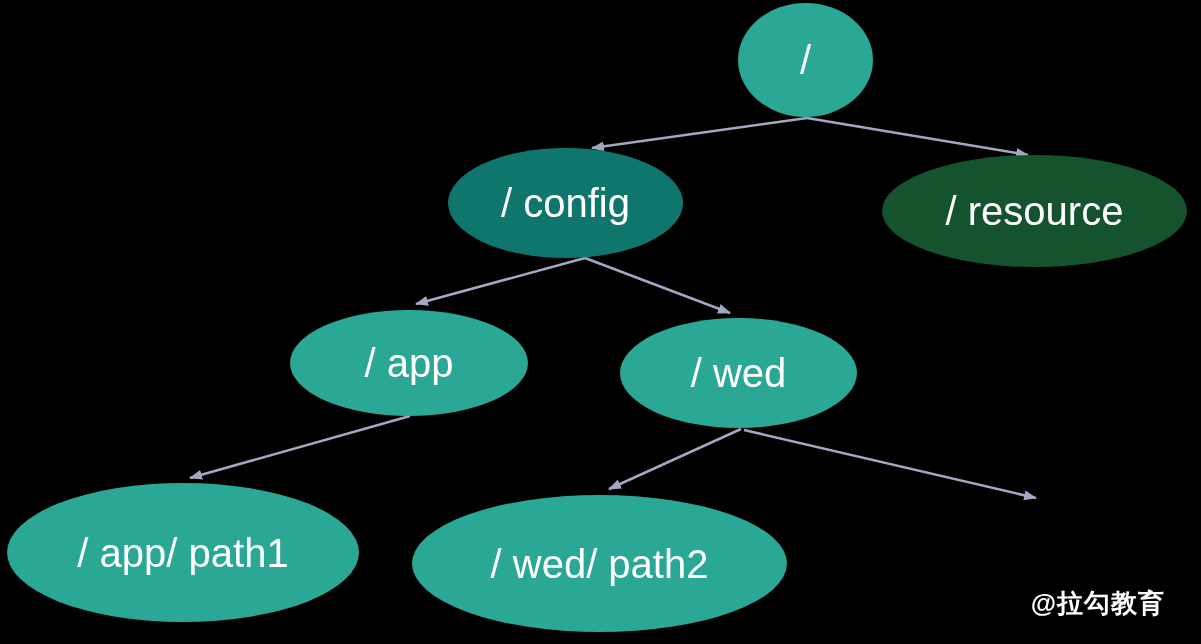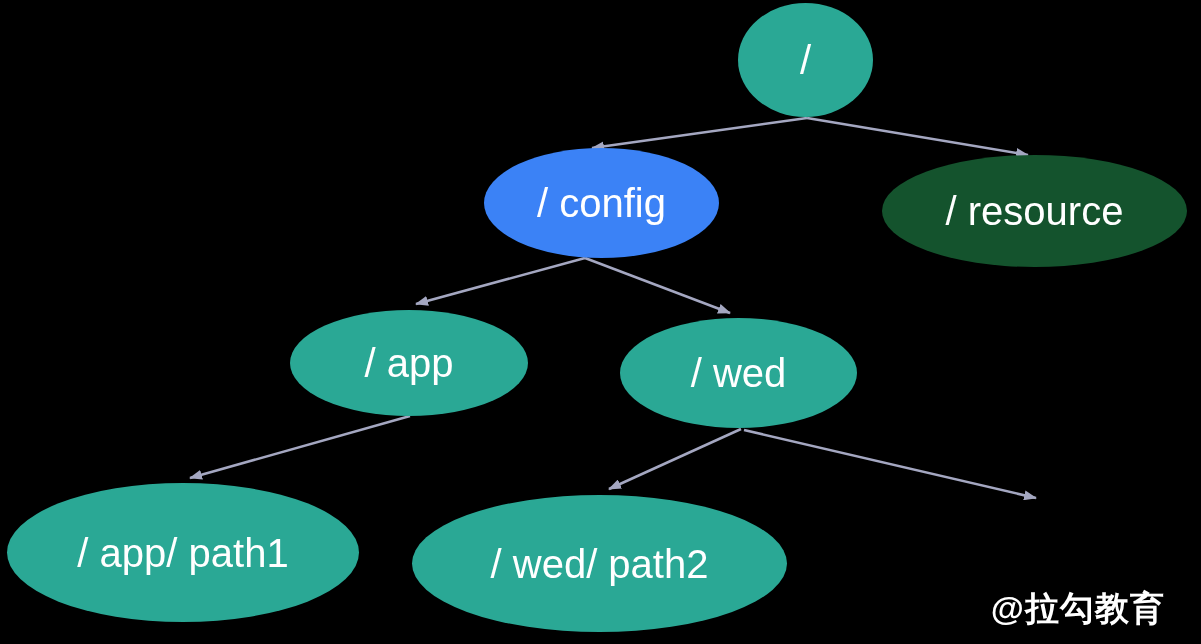--- a/index.html
+++ b/index.html
@@ -31,21 +31,21 @@
   }
   .node span {
     font-size: 40px;
     line-height: 1;
     white-space: nowrap;
   }
   .watermark {
     position: absolute;
     top: 586px;
     right: 36px;
-    font-size: 34px;
+    font-size: 26px;
     font-weight: bold;
     color: #ffffff;
     letter-spacing: 1px;
     white-space: nowrap;
   }
 </style>
 </head>
 <body>
 
 <div id="stage" style="background: rgb(0, 0, 0);">
@@ -60,21 +60,21 @@
       <line x1="585" y1="258" x2="416" y2="304" stroke="#a4a7c1" stroke-width="2.5" marker-end="url(#arrowhead)"></line>
       <line x1="585" y1="258" x2="730" y2="313" stroke="#a4a7c1" stroke-width="2.5" marker-end="url(#arrowhead)"></line>
       <line x1="410" y1="416" x2="190" y2="478" stroke="#a4a7c1" stroke-width="2.5" marker-end="url(#arrowhead)"></line>
       <line x1="741" y1="429" x2="609" y2="489" stroke="#a4a7c1" stroke-width="2.5" marker-end="url(#arrowhead)"></line>
       <line x1="744" y1="430" x2="1036" y2="498" stroke="#a4a7c1" stroke-width="2.5" marker-end="url(#arrowhead)"></line>
     </svg>
   <div class="watermark">@拉勾教育</div>
 <div class="node" style="left: 738px; top: 3px; width: 135px; height: 114px; background: rgb(42, 168, 149);">
       <span style="color: rgb(255, 255, 255);">/</span>
     </div>
-    <div class="node" style="left: 484px; top: 148px; width: 235px; height: 110px; background: #3b82f6; text-align: center;">
+    <div class="node" style="left: 448px; top: 148px; width: 235px; height: 110px; background: #0f766e; text-align: center;">
       <span style="color: rgb(255, 255, 255);">/ config</span>
     </div>
     <div class="node" style="left: 882px; top: 155px; width: 305px; height: 112px; background: #14532d;">
       <span style="color: rgb(255, 255, 255);">/ resource</span>
     </div>
     <div class="node" style="left: 620px; top: 318px; width: 237px; height: 110px; background: rgb(42, 168, 149);">
       <span style="color: rgb(255, 255, 255);">/ wed</span>
     </div>
     <div class="node" style="left: 290px; top: 310px; width: 238px; height: 106px; background: rgb(42, 168, 149);">
       <span style="color: rgb(255, 255, 255);">/ app</span>

